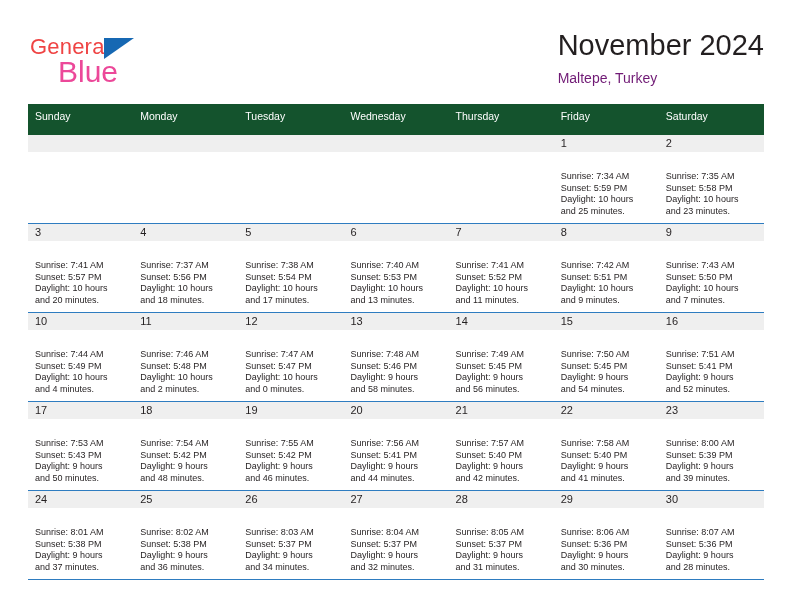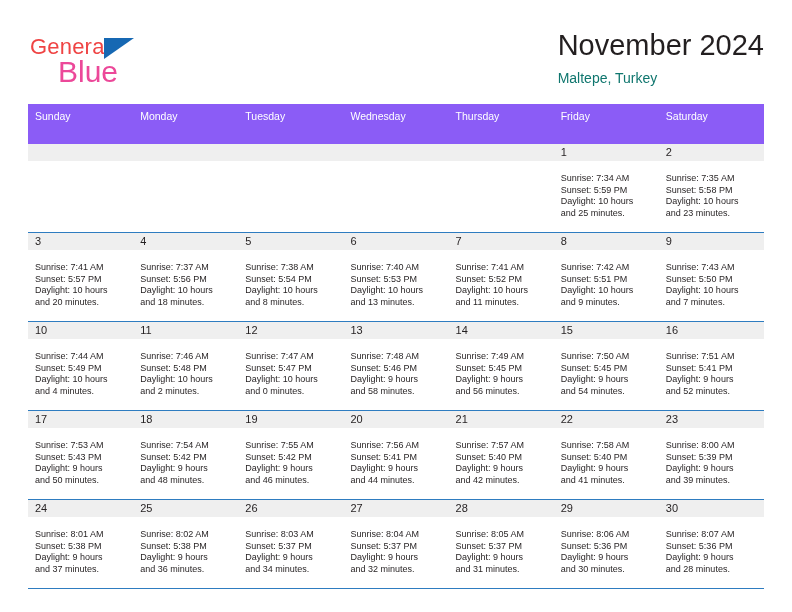--- a/index.html
+++ b/index.html
@@ -70,42 +70,42 @@
   }
   .cal-title {
     font-size: 29px;
     font-weight: normal;
     color: #231f20;
     line-height: 34px;
     white-space: nowrap;
   }
   .cal-subtitle {
     font-size: 14px;
-    color: #0f766e;
+    color: #701a75;
     line-height: 20px;
     margin-top: 6px;
     white-space: nowrap;
   }
 
   
   .calendar {
     position: absolute;
     left: 28px;
     top: 104px;
     width: 736px;
     border-collapse: collapse;
     table-layout: fixed;
   }
   .calendar th {
-    background: #8b5cf6;
+    background: #14532d;
     color: #ffffff;
     font-size: 10.5px;
     font-weight: normal;
     text-align: left;
-    padding: 5px 0 22px 7px;
+    padding: 5px 0 13px 7px;
     height: 13px;
     border: none;
   }
   .calendar td {
     vertical-align: top;
     padding: 0;
     border: none;
     border-bottom: 1px solid #2e7cc0;
     height: 88px;
     width: 105.14px;
@@ -116,21 +116,21 @@
     height: 17px;
     line-height: 17px;
     padding-left: 7px;
     font-size: 11px;
     color: #231f20;
   }
   .daynum-bar.empty {
     color: transparent;
   }
   .cell-body {
-    padding: 12px 6px 0 7px;
+    padding: 19px 6px 0 7px;
     font-size: 9px;
     line-height: 11.6px;
     color: #231f20;
   }
   .cell-body div {
     white-space: nowrap;
   }
 </style>
 </head>
 <body>
@@ -223,21 +223,21 @@
               <div>Daylight: 10 hours</div>
               <div>and 18 minutes.</div>
             </div>
           </td>
           <td>
             <div class="daynum-bar">5</div>
             <div class="cell-body">
               <div>Sunrise: 7:38 AM</div>
               <div>Sunset: 5:54 PM</div>
               <div>Daylight: 10 hours</div>
-              <div>and 8 minutes.</div>
+              <div>and 17 minutes.</div>
             </div>
           </td>
           <td>
             <div class="daynum-bar">6</div>
             <div class="cell-body">
               <div>Sunrise: 7:40 AM</div>
               <div>Sunset: 5:53 PM</div>
               <div>Daylight: 10 hours</div>
               <div>and 13 minutes.</div>
             </div>

